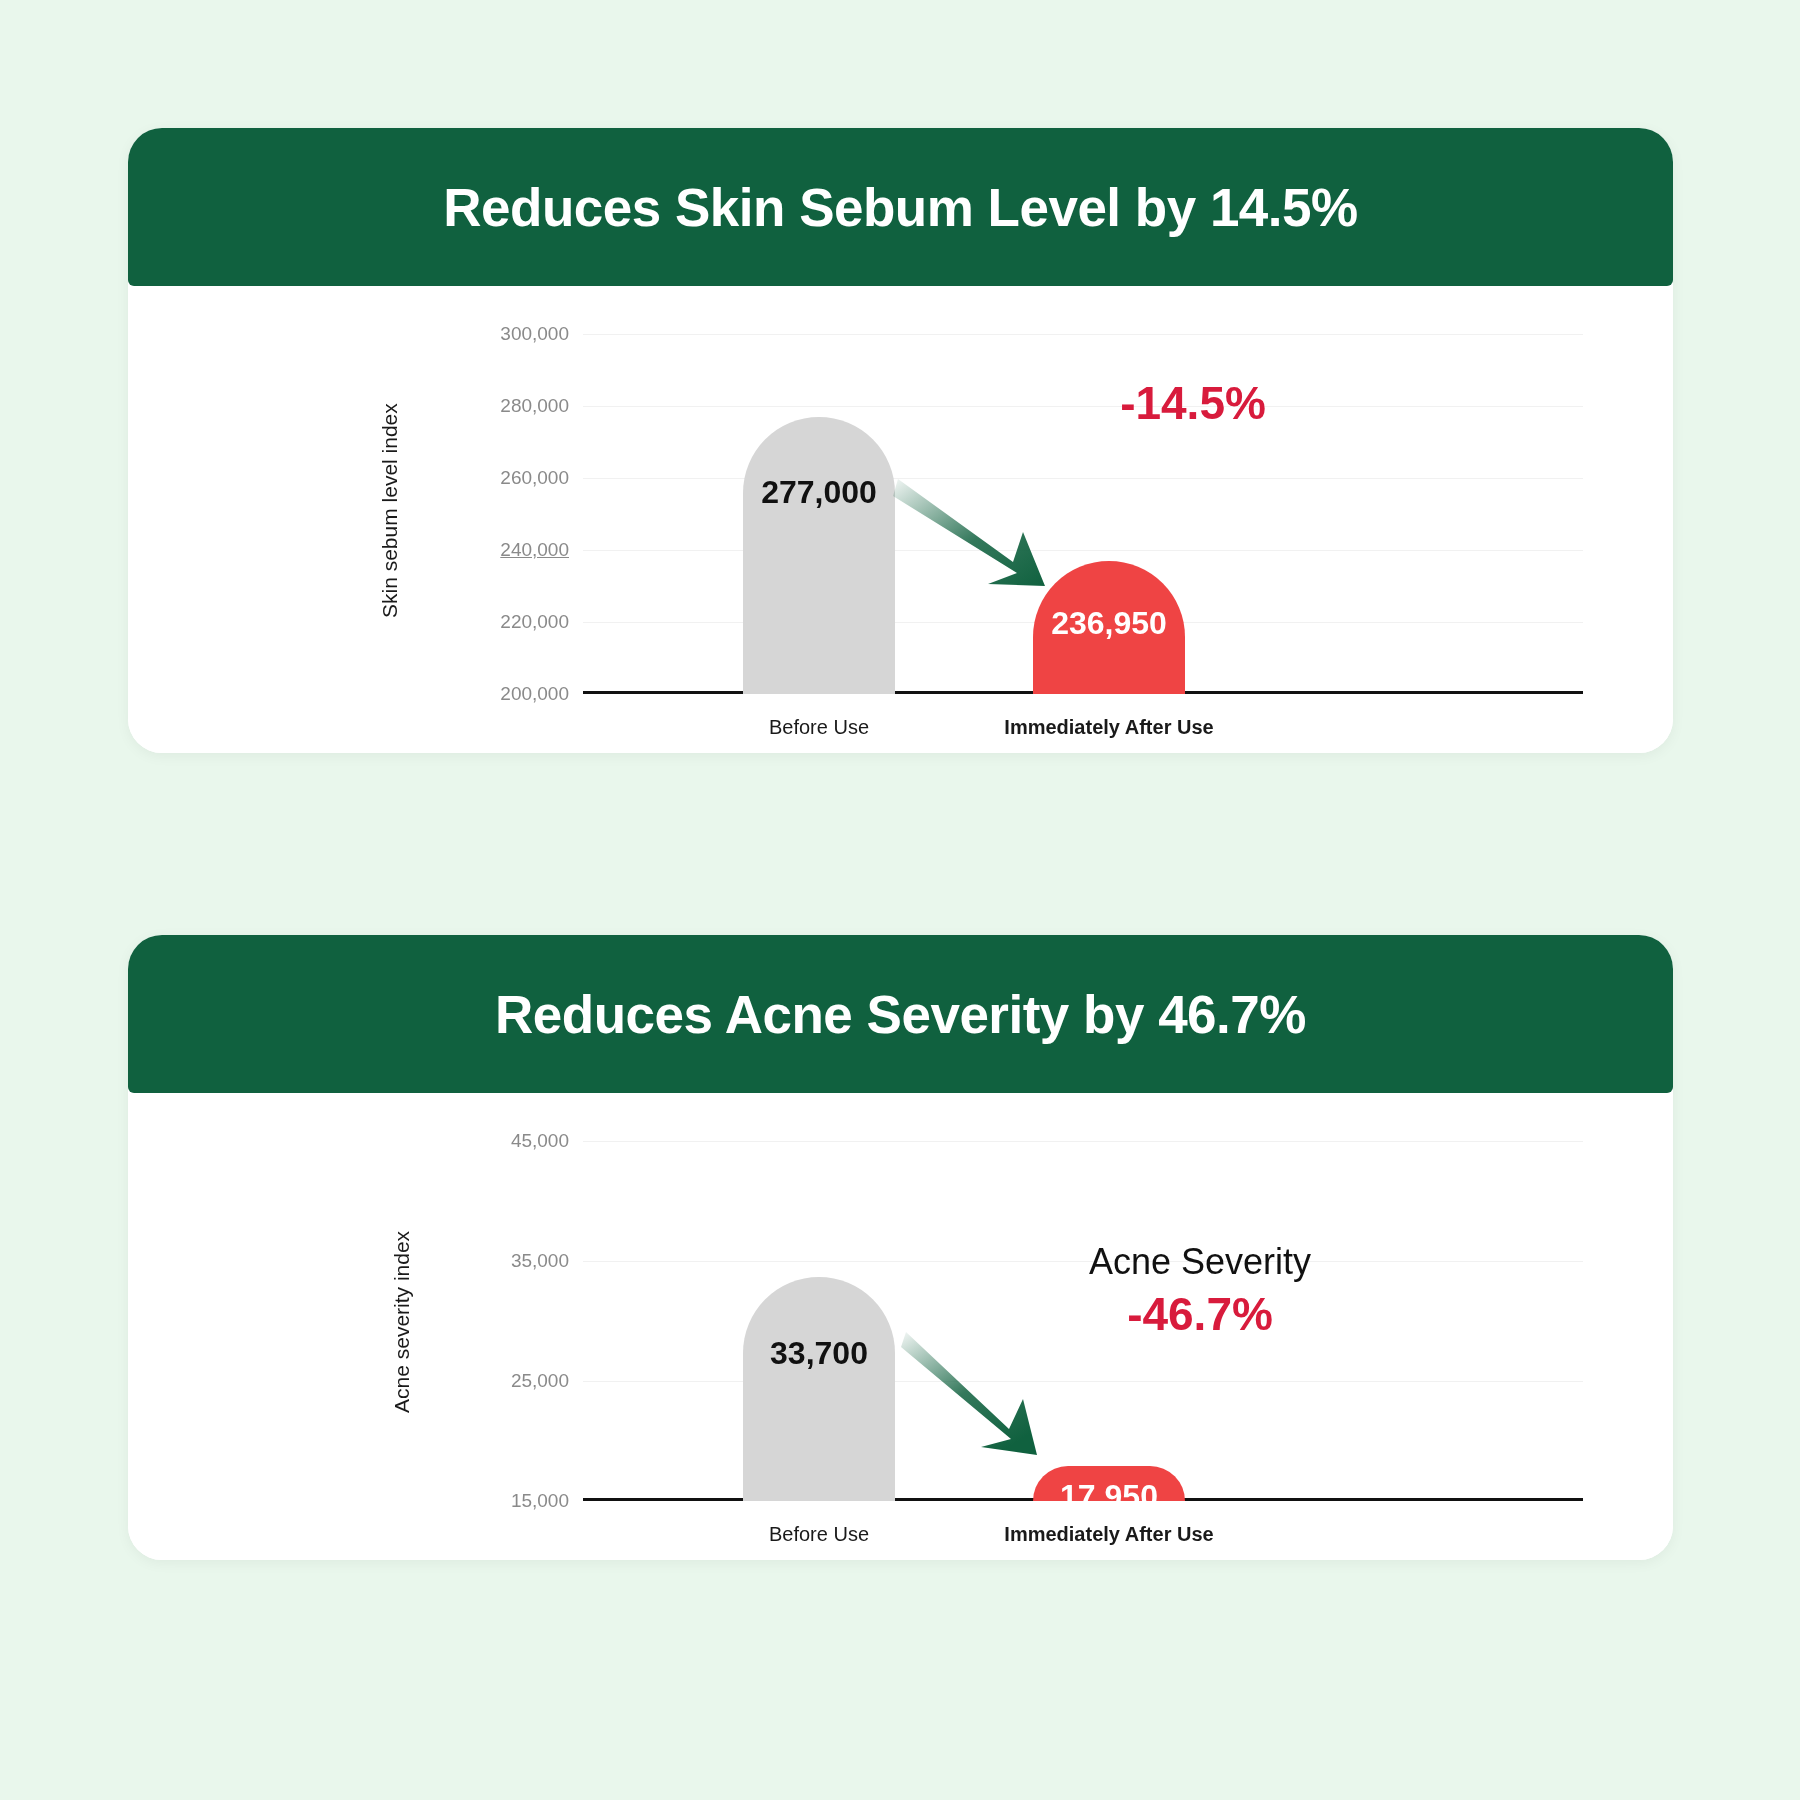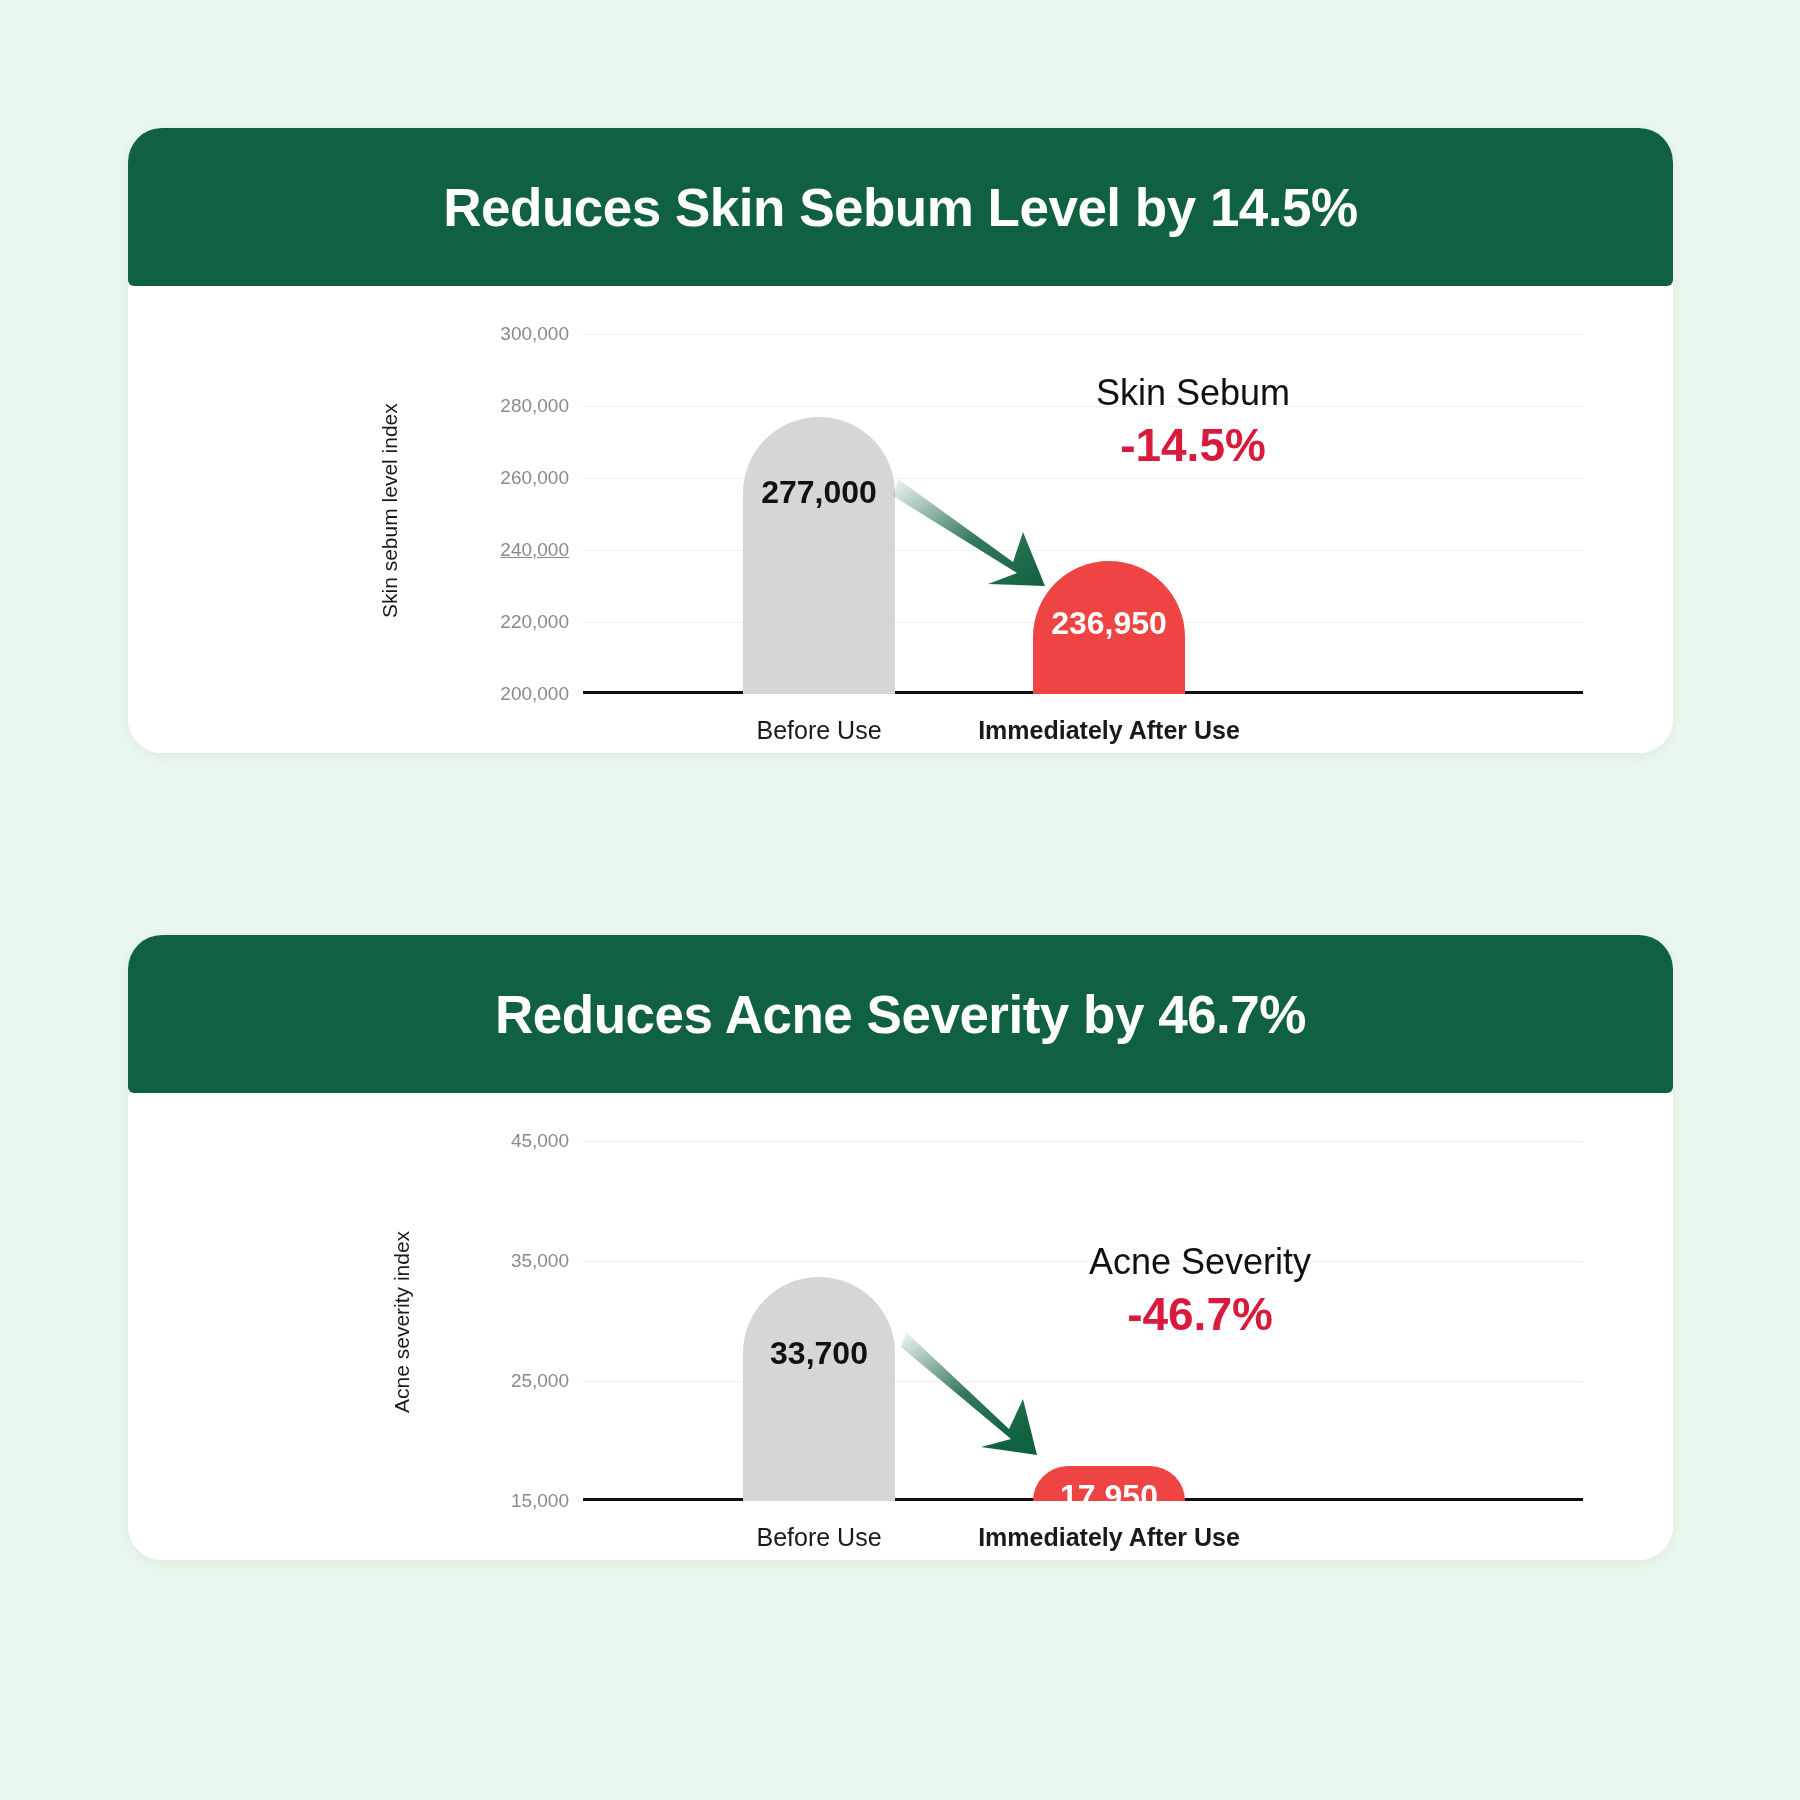--- a/index.html
+++ b/index.html
@@ -109,21 +109,21 @@
     font-weight: bold;
     white-space: nowrap;
     font-family: "Liberation Sans", sans-serif;
   }
   .bar-before .bar-value { color: #111111; }
   .bar-after  .bar-value { color: #ffffff; }
 
   .xlabel {
     position: absolute;
     transform: translateX(-50%);
-    font-size: 25px;
+    font-size: 20px;
     color: #1a1a1a;
     white-space: nowrap;
     font-family: "Liberation Sans", sans-serif;
   }
   .xlabel.bold { font-weight: bold; }
 
   .annotation {
     position: absolute;
     text-align: center;
   }
@@ -191,21 +191,20 @@
               <stop offset="0%" stop-color="#10613f" stop-opacity="0.05"></stop>
               <stop offset="55%" stop-color="#10613f" stop-opacity="0.85"></stop>
               <stop offset="100%" stop-color="#10613f" stop-opacity="1"></stop>
             </linearGradient>
           </defs>
           <path d="M5 5 L120 88 L130 58 L152 112 L95 110 L124 99 L0 22 Z" fill="url(#ag1)"></path>
         </svg>
       </div>
 
       <div class="annotation" style="left:905px; top:86px; width:320px;">
-        <div class="ann-name">Skin Sebum</div>
         <div class="ann-pct">-14.5%</div>
       </div>
 
     </div>
   </div>
 
   <div class="card card-2">
     <div class="card-header">
       <div class="card-title">Reduces Acne Severity by 46.7%</div>
     </div>

